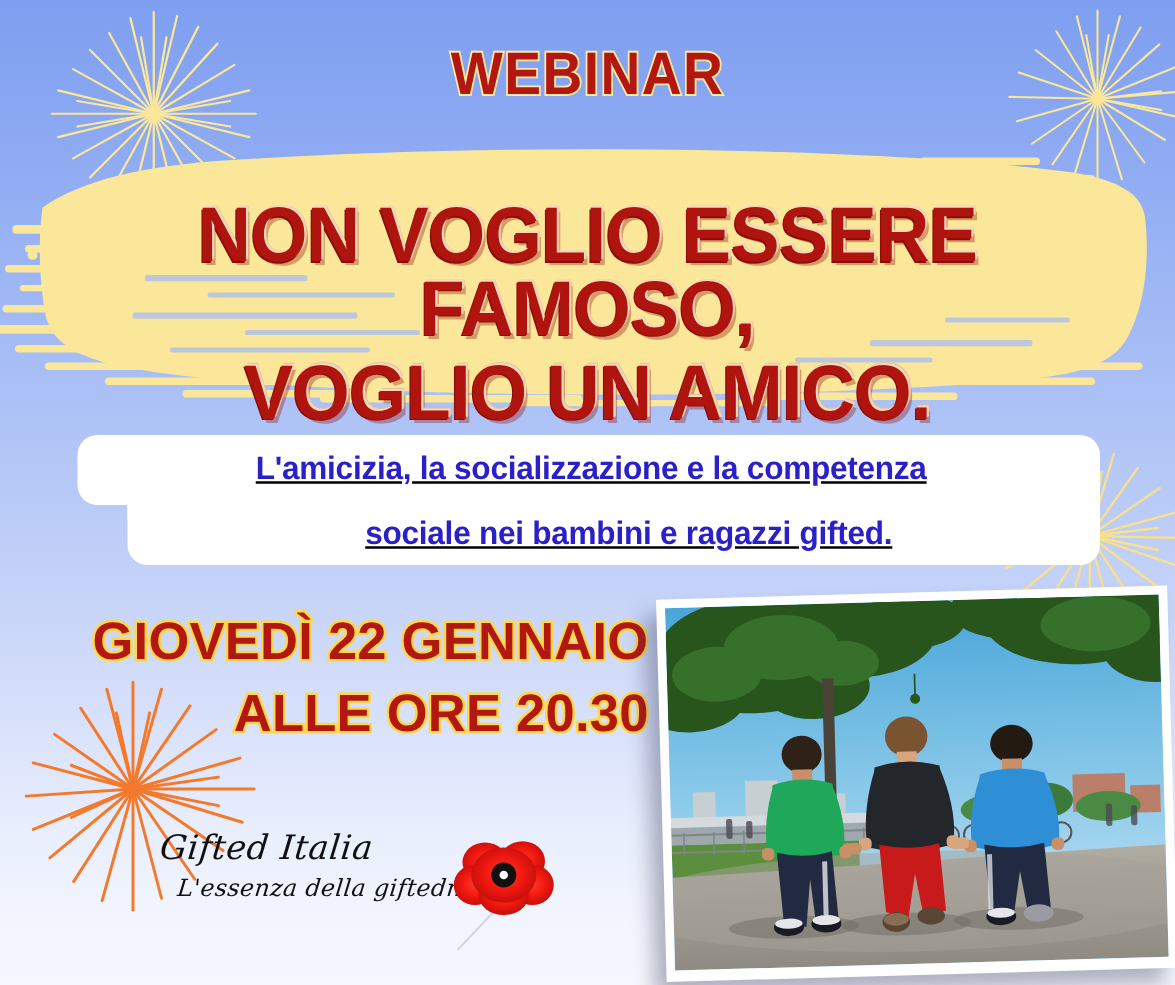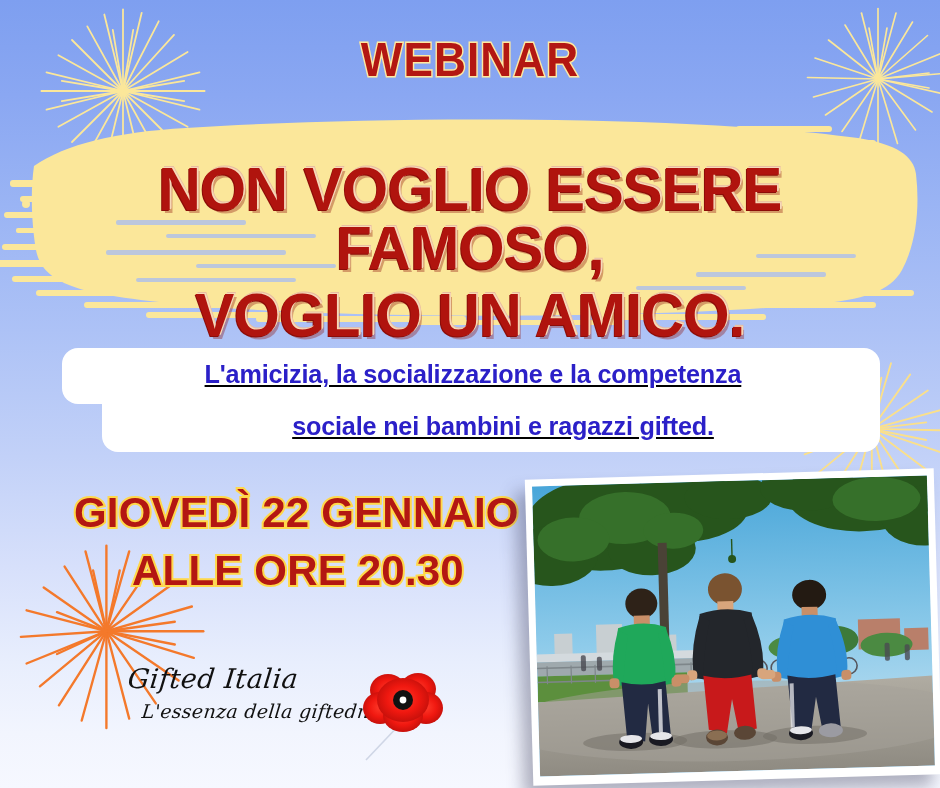--- a/index.html
+++ b/index.html
@@ -97,21 +97,21 @@
   }
   .dt-line{
     display:block;
     font-family:"Liberation Sans", sans-serif;
     font-weight:bold;font-size:42px;line-height:58px;
     color:#b31712;
     -webkit-text-stroke:4px #ffd84a;
     paint-order:stroke fill;
     letter-spacing:0.2px;
   }
-  .dt-line.l2{padding-left:58px;}
+  .dt-line.l2{padding-left:58px;text-align:center;}
 
   
   .logo{position:absolute;left:128px;top:662px;width:300px;}
   .logo-name{
     font-family:"DejaVu Serif", serif;
     font-style:italic;font-size:27px;color:#111;
     letter-spacing:.5px;line-height:34px;
     transform:skewX(-6deg);display:block;
   }
   .logo-tag{

